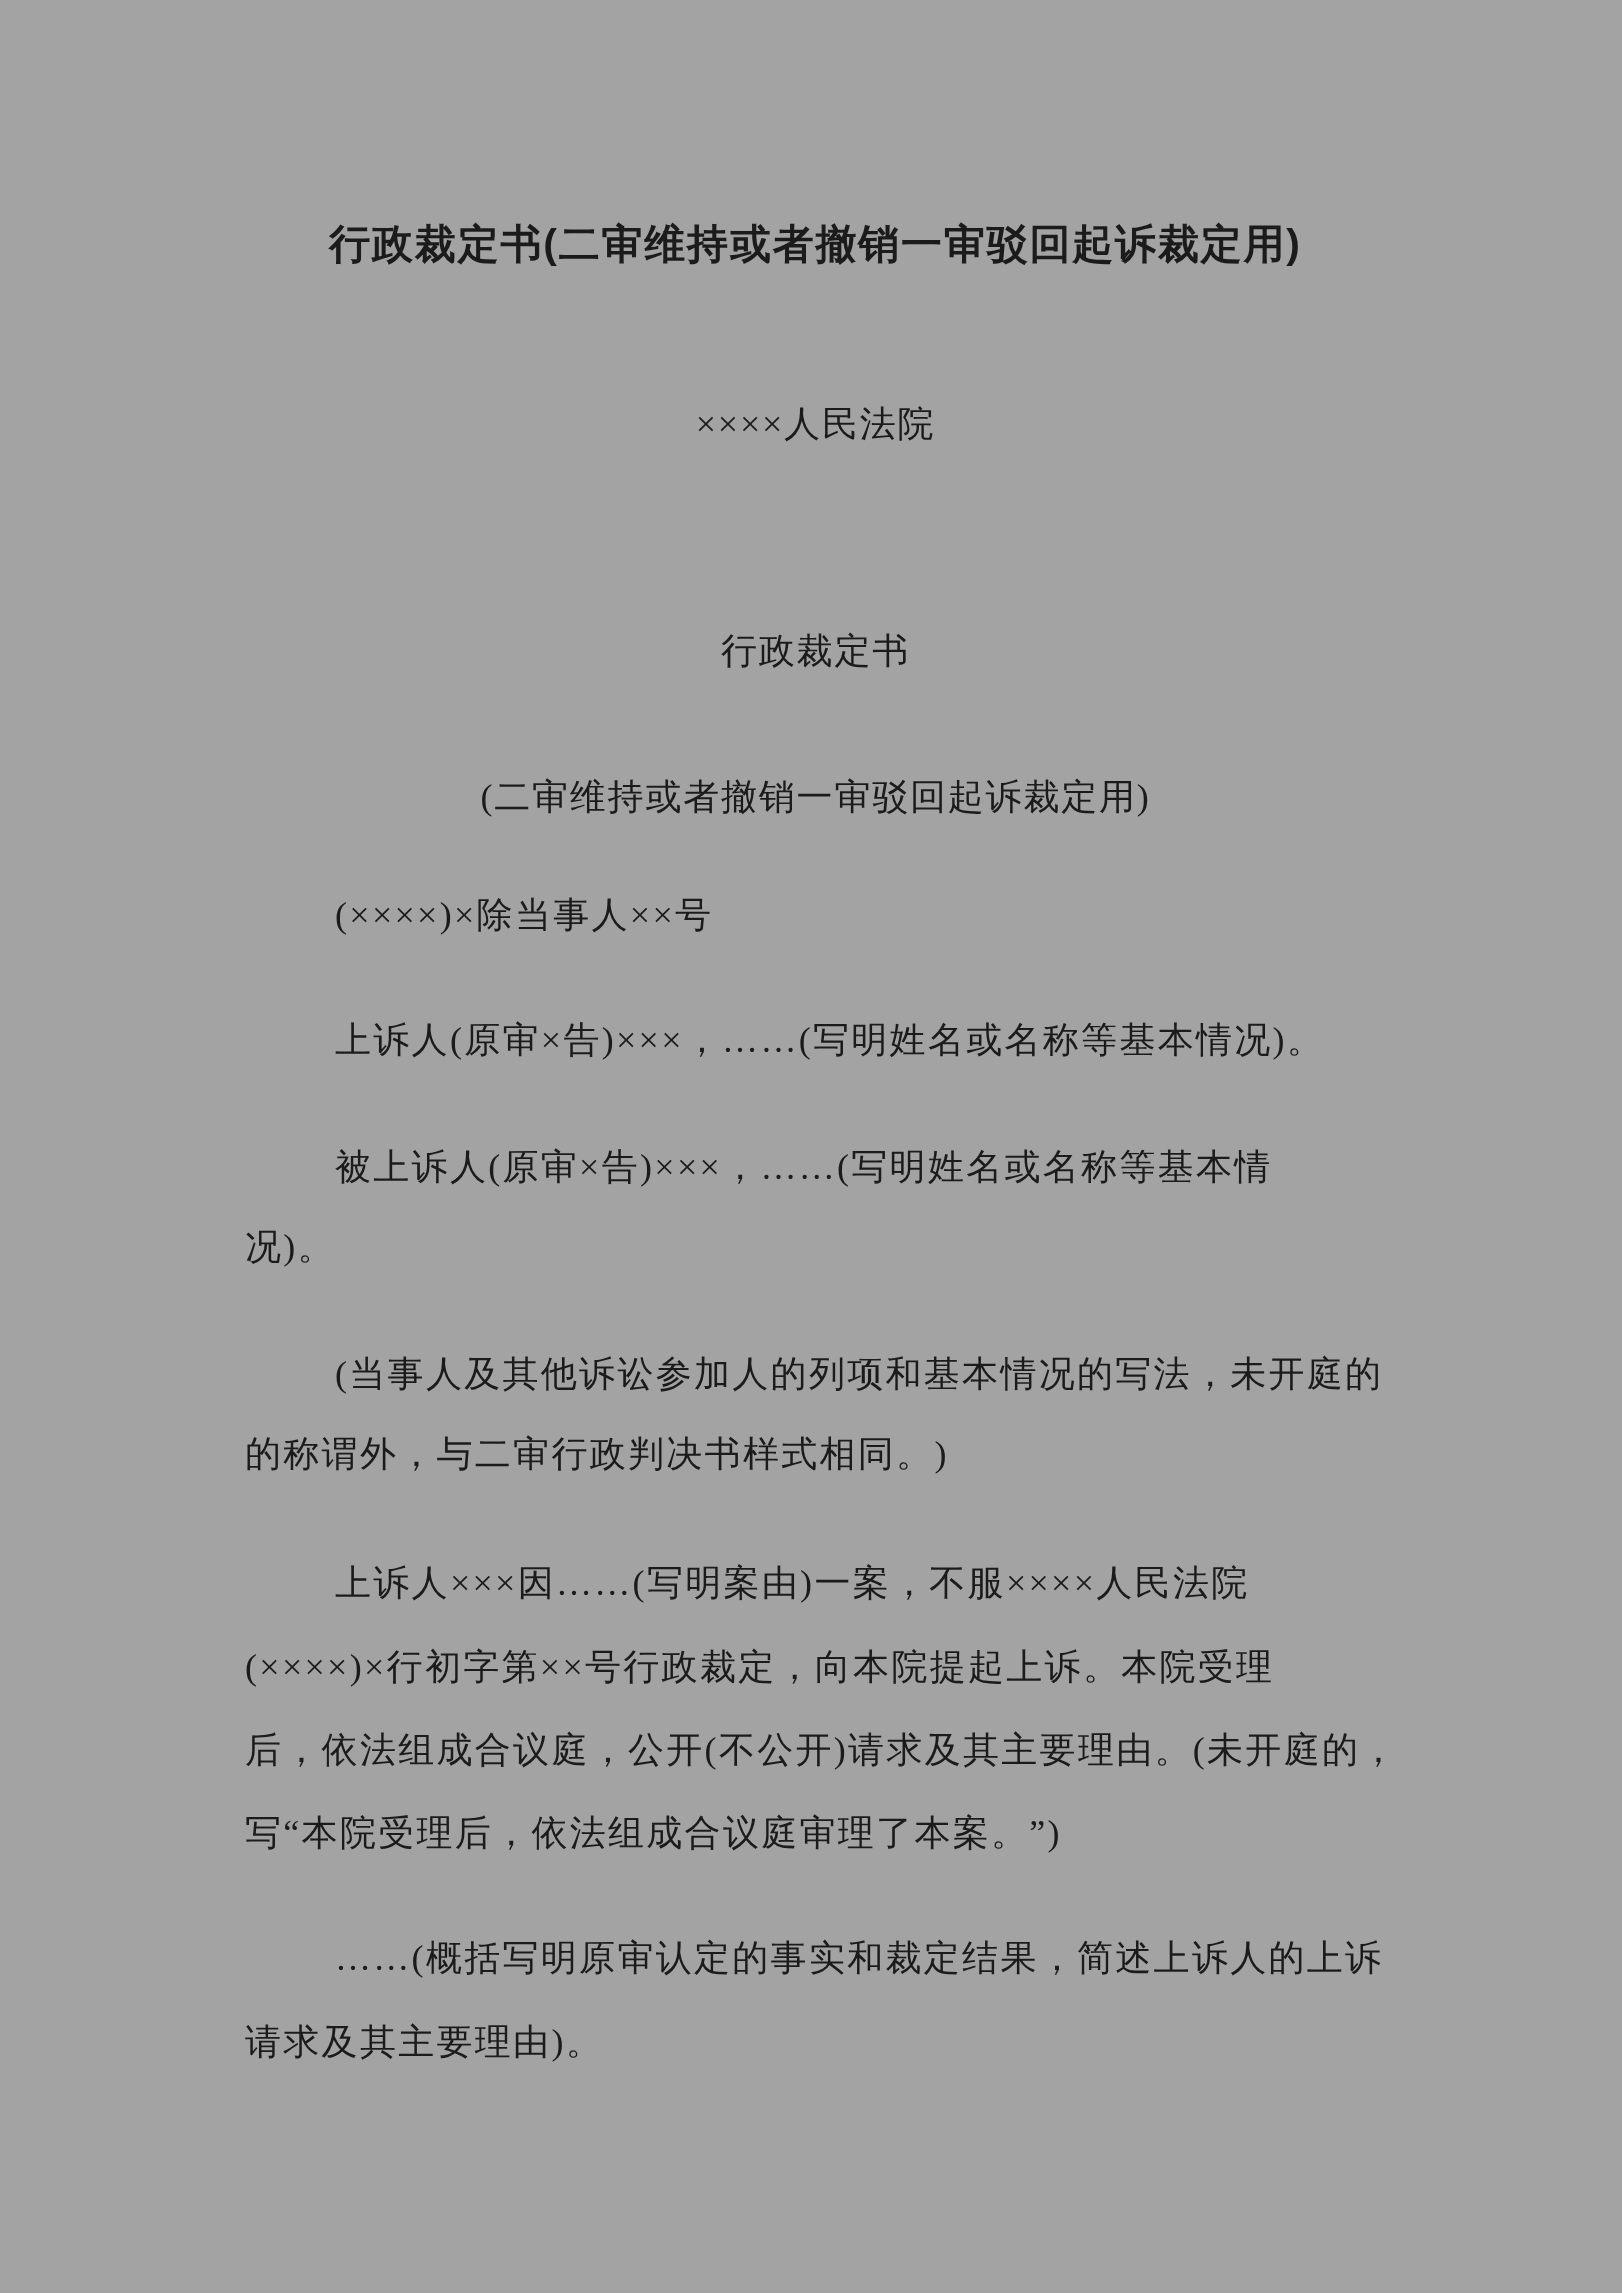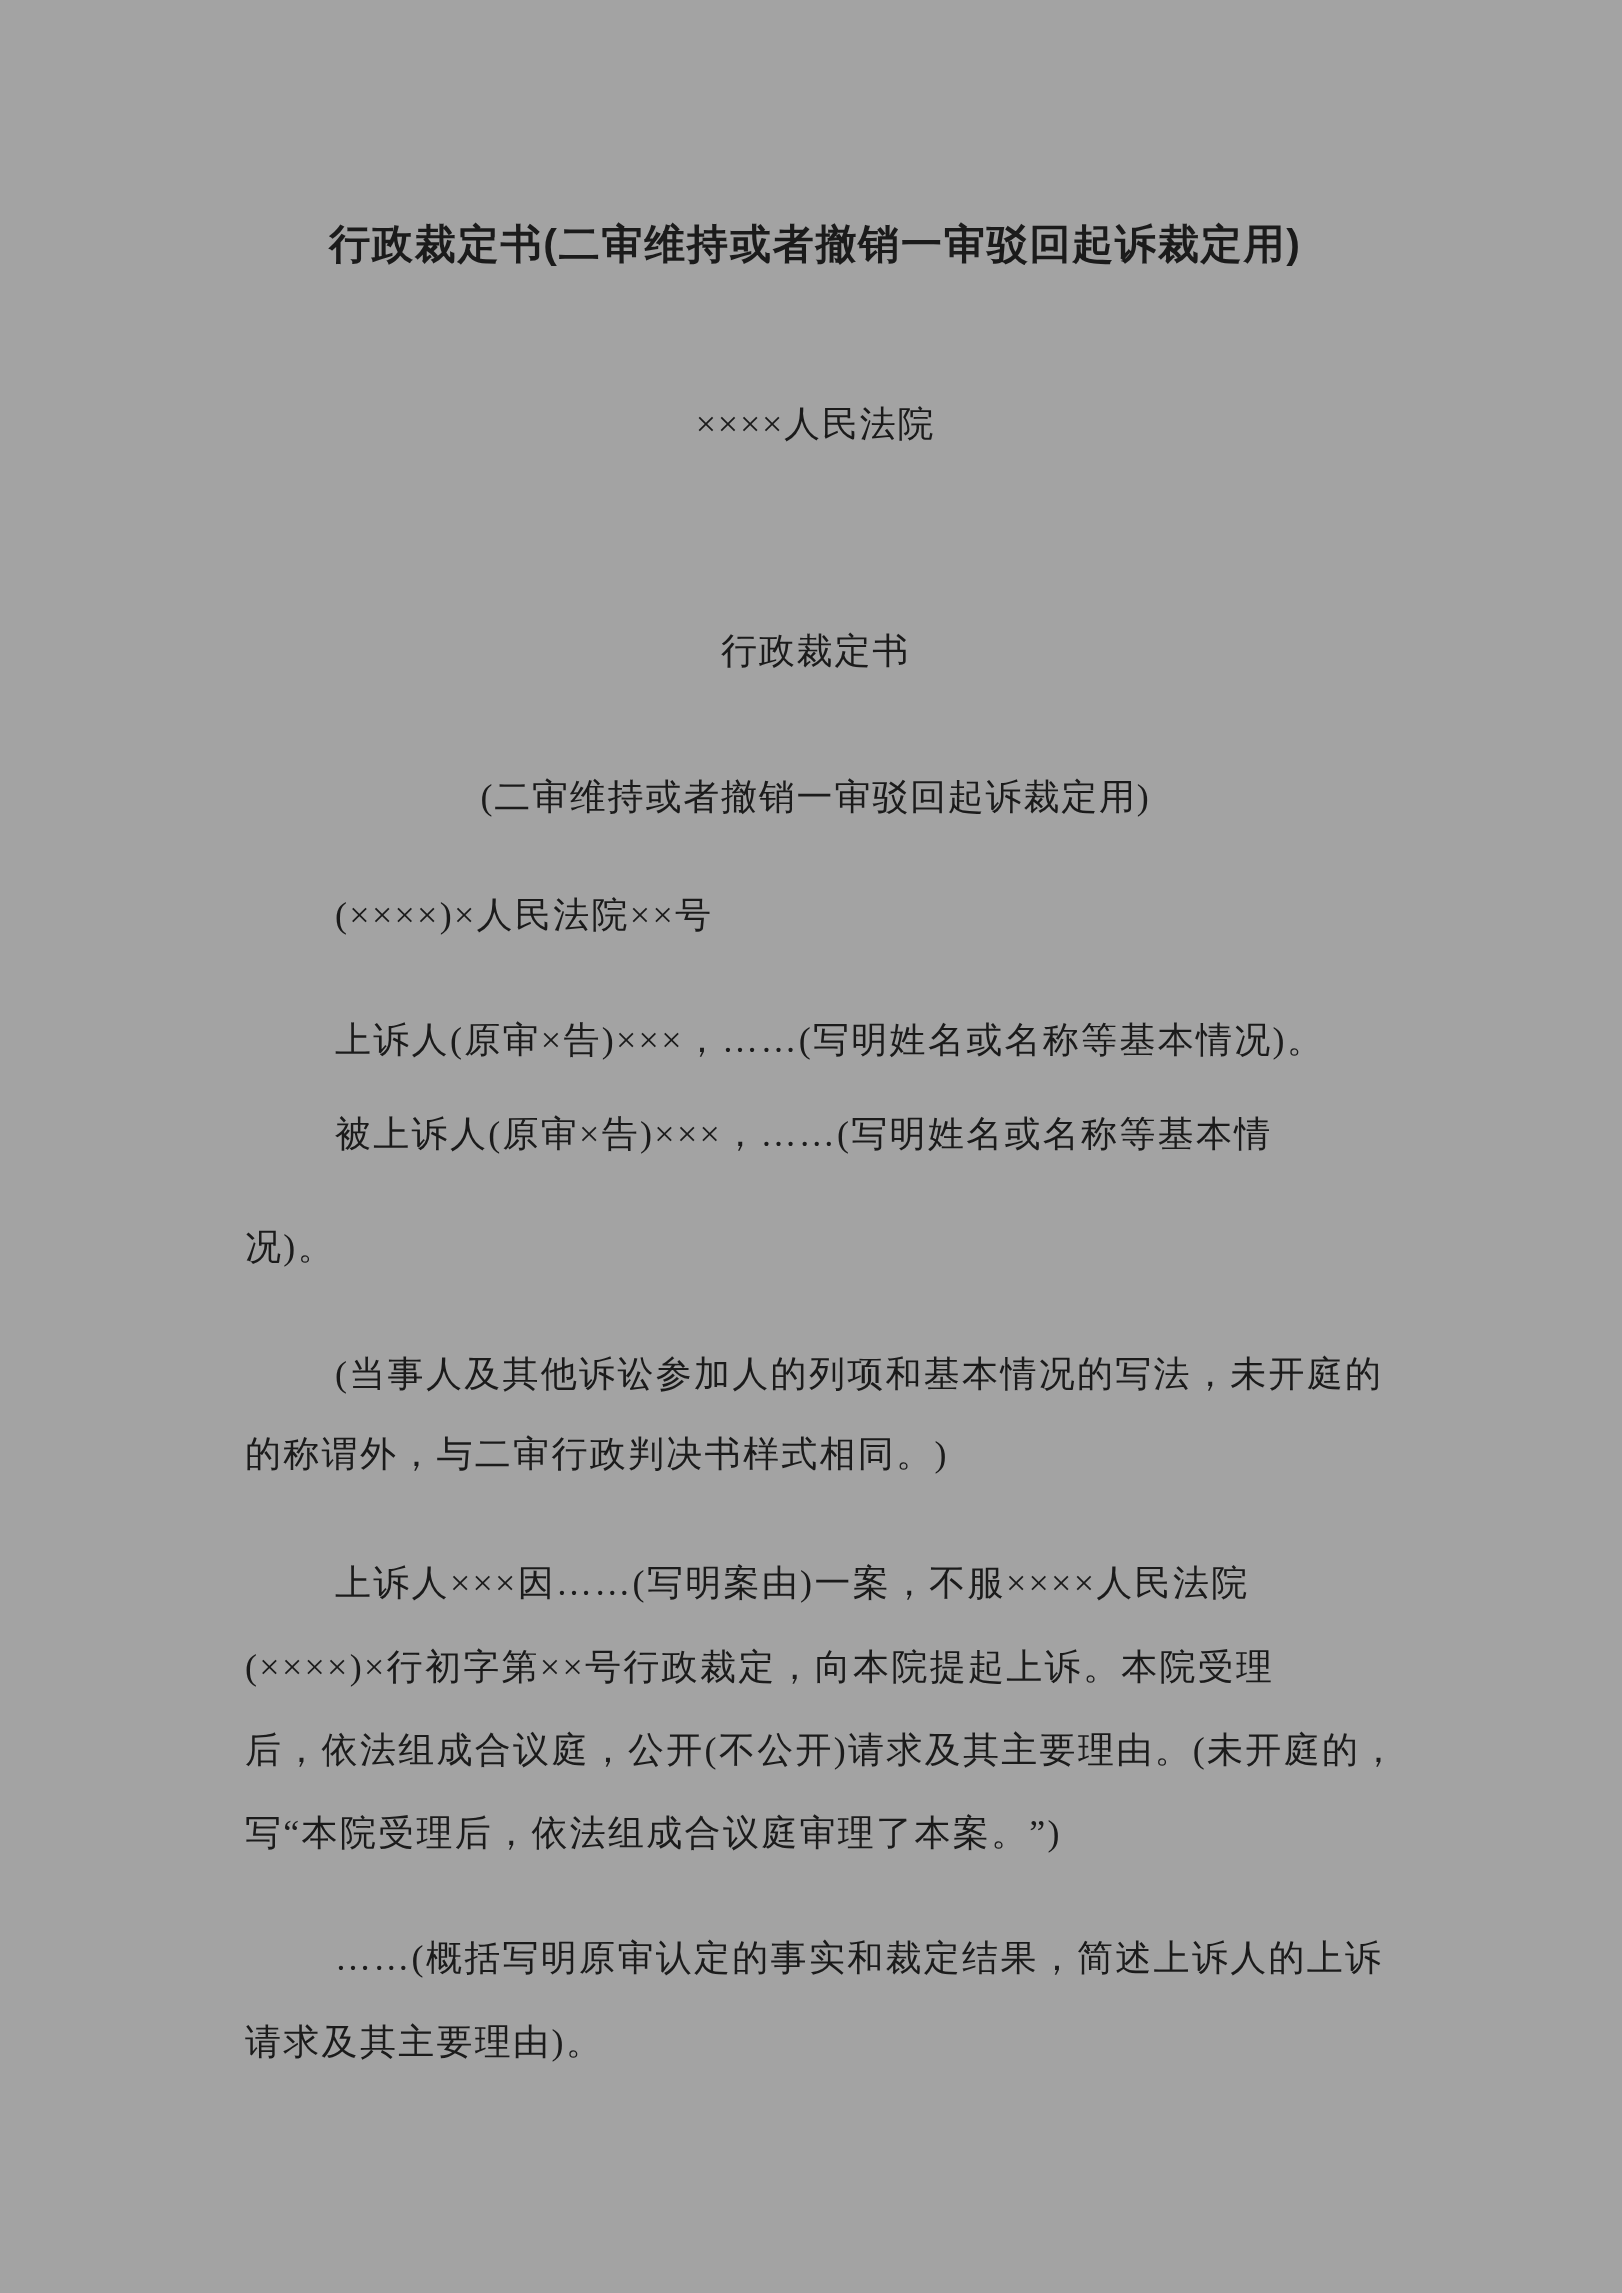--- a/index.html
+++ b/index.html
@@ -43,21 +43,21 @@
     font-family: "Liberation Sans", "DejaVu Sans", sans-serif;
     font-weight: 700;
     font-size: 41px;
     letter-spacing: 1.8px;
   }
   .court-line   { top: 391px; margin-top: 12px; }
   .type-line    { top: 594px; margin-top: 36px; }
   .usage-line   { top: 776px; }
   .case-no-line { top: 894px; }
   .l-b0-0 { top: 1019px; }
-  .l-b1-0 { top: 1113px; text-align: center; }
+  .l-b1-0 { top: 1146px; text-align: center; }
   .l-b1-1 { top: 1226px; }
   .l-b2-0 { top: 1353px; }
   .l-b2-1 { top: 1433px; }
   .l-b3-0 { top: 1562px; }
   .l-b3-1 { top: 1646px; }
   .l-b3-2 { top: 1729px; }
   .l-b3-3 { top: 1812px; }
   .l-b4-0 { top: 1937px; }
   .l-b4-1 { top: 2021px; }
 </style>
@@ -67,21 +67,21 @@
 <div class="page">
 
   <div class="line center doc-title">行政裁定书(二审维持或者撤销一审驳回起诉裁定用)</div>
 
   <div class="line center court-line">××××人民法院</div>
 
   <div class="line center type-line">行政裁定书</div>
 
   <div class="line center usage-line">(二审维持或者撤销一审驳回起诉裁定用)</div>
 
-  <div class="line indent case-no-line">(××××)×人民法院××号</div>
+  <div class="line indent case-no-line">(××××)×除当事人××号</div>
 
   <div class="line indent l-b0-0">上诉人(原审×告)×××，……(写明姓名或名称等基本情况)。</div>
 
   <div class="line indent l-b1-0">被上诉人(原审×告)×××，……(写明姓名或名称等基本情</div>
 
   <div class="line flush l-b1-1">况)。</div>
 
   <div class="line indent l-b2-0">(当事人及其他诉讼参加人的列项和基本情况的写法，未开庭的</div>
 
   <div class="line flush l-b2-1">的称谓外，与二审行政判决书样式相同。)</div>

